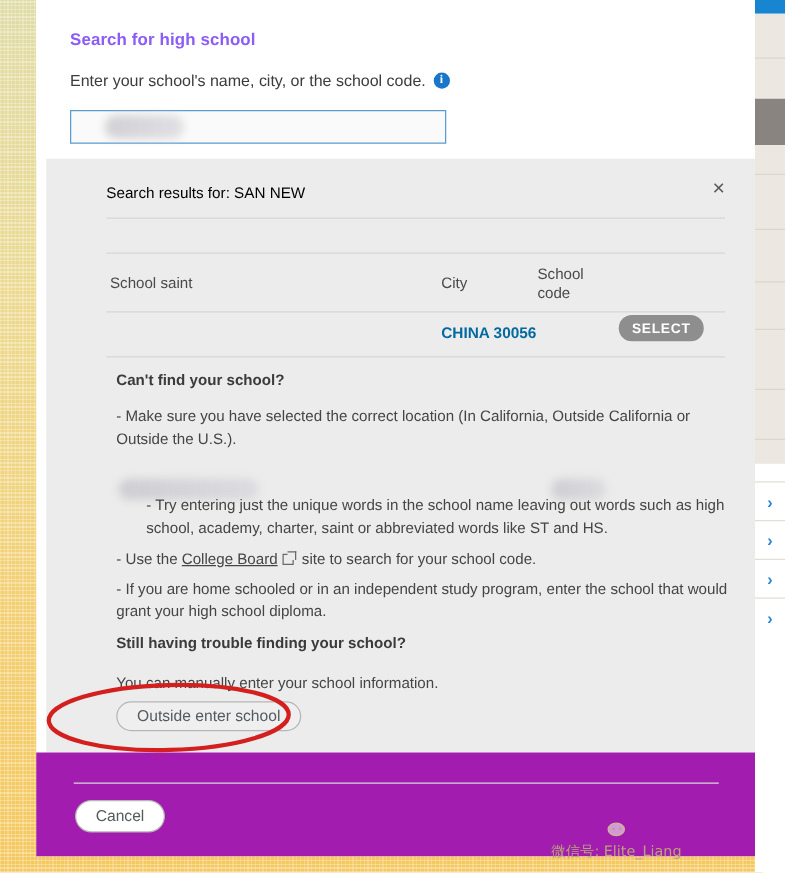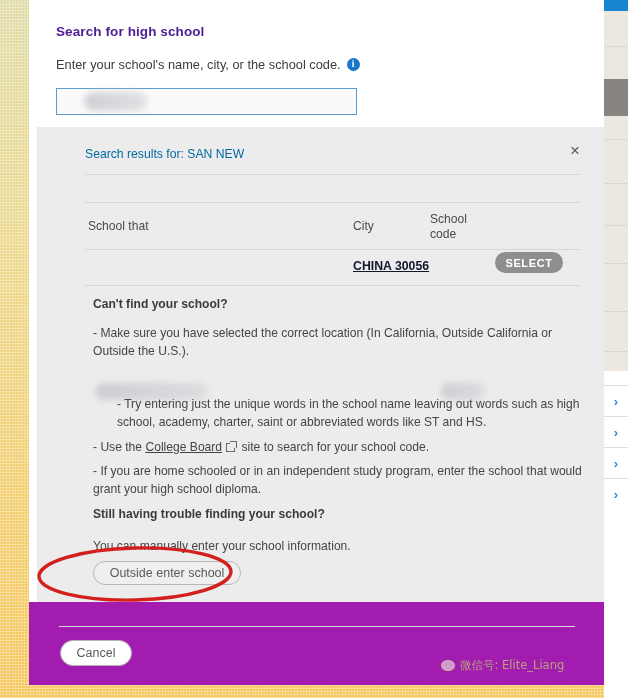--- a/index.html
+++ b/index.html
@@ -37,21 +37,21 @@
 
   
   .search-section {
     position: absolute;
     left: 0; top: 0; width: 575px; height: 127px;
     background: #ffffff;
   }
 
   .sec-title {
     position: absolute; left: 27px; top: 24px;
-    font-size: 13.5px; color: #4c1d95; font-weight: 600;
+    font-size: 13.5px; color: #8b5cf6; font-weight: 600;
     letter-spacing: .1px;
   }
 
   .sec-sub {
     position: absolute; left: 27px; top: 57px;
     font-size: 12.8px; color: #3c3c3c;
     display: flex; align-items: center; gap: 6px;
   }
 
   .info-icon {
@@ -102,21 +102,21 @@
   
   .results-panel {
     position: absolute;
     left: 8px; top: 127px;
     width: 567px; height: 475px;
     background: #ececec;
   }
 
   .results-head {
     position: absolute; left: 48px; top: 20px;
-    font-size: 12.2px; color: #0369a1;
+    font-size: 12.2px; color: #000000;
   }
 
   .close-x {
     position: absolute; right: 18px; top: 12px;
     width: 22px; height: 22px;
     display: flex; align-items: center; justify-content: center;
     font-size: 17px; color: #5a5a5a; line-height: 1;
     cursor: pointer; background: none; border: none;
     font-family: "Liberation Sans", sans-serif;
   }
@@ -143,21 +143,21 @@
   .th {
     position: absolute;
     font-size: 12.1px; color: #4a4a4a; line-height: 1.25;
   }
   .th-name { left: 3px;   top: 17px; }
   .th-city { left: 268px; top: 17px; }
   .th-code { left: 345px; top: 10px; width: 52px; }
 
   .td {
     position: absolute;
-    font-size: 12.3px; color: #0f172a; font-weight: 600; text-decoration: underline;
+    font-size: 12.3px; color: #0369a1; font-weight: 600;
   }
   .td-city { left: 268px; top: 57px; }
 
   .btn-select {
     position: absolute; left: 410px; top: 50px;
     width: 68px; height: 21px;
     border: none; border-radius: 11px;
     background: #8e8e8e; color: #ffffff;
     font-size: 11px; font-weight: 700; letter-spacing: .6px;
     cursor: pointer;
@@ -259,20 +259,21 @@
 
   
   .watermark {
     position: absolute;
     left: 441px; top: 658px;
     display: flex; align-items: center; gap: 5px;
     font-size: 11.5px; color: #b9a27a;
     font-family: "DejaVu Sans", sans-serif;
     white-space: nowrap;
     pointer-events: none;
+    flex-direction: column;
   }
   .wechat-icon {
     position: relative;
     width: 14px; height: 11px;
     border-radius: 50%;
     background: rgba(255,255,255,.55);
     border: 1px solid #cbb98f;
   }
   .wechat-icon::before, .wechat-icon::after {
     content: ""; position: absolute;
@@ -311,21 +312,21 @@
       <div class="results-head">Search results for: SAN NEW</div>
 
       <button class="close-x">×</button>
 
       <div class="rule rule-1"></div>
 
 
       <div class="rule rule-2"></div>
 
       <div class="res-table">
-        <div class="th th-name">School that</div>
+        <div class="th th-name">School saint</div>
         <div class="th th-city">City</div>
         <div class="th th-code">School code</div>
 
         <div class="td td-city">CHINA 30056</div>
 
         <button class="btn-select">SELECT</button>
       </div>
 
       <div class="rule rule-3"></div>
       <div class="rule rule-4"></div>

